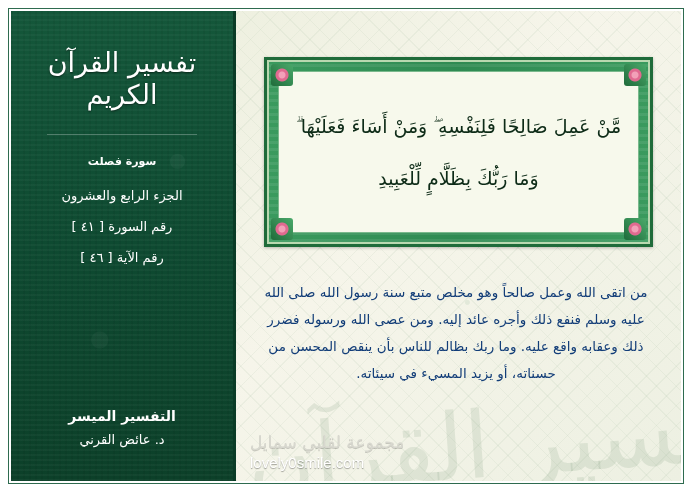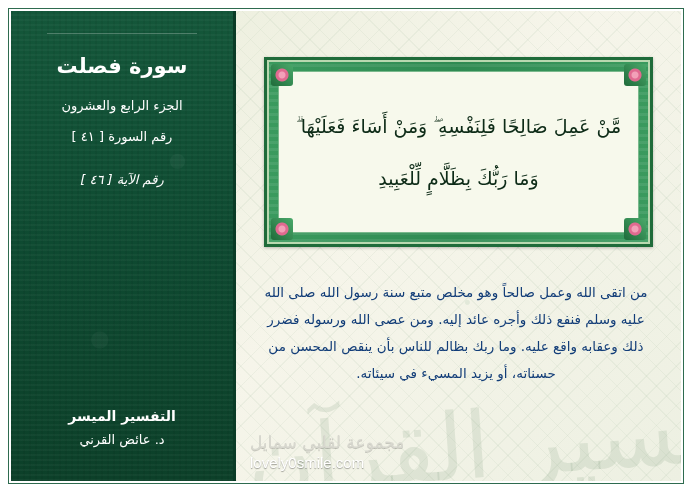--- a/index.html
+++ b/index.html
@@ -201,42 +201,42 @@
     position: relative;
     width: 150px;
     height: 1px;
     background: rgba(255,255,255,0.25);
     margin: 22px 0 0 0;
   }
   .surah-name {
     position: relative;
     margin-top: 20px;
     font-family: "DejaVu Sans", sans-serif;
-    font-size: 21px;
+    font-size: 11px;
     font-weight: bold;
     direction: rtl;
     text-align: right;
   }
   .juz {
     position: relative;
     margin-top: 20px;
     font-family: "DejaVu Sans", sans-serif;
     font-size: 13px;
     direction: rtl;
     text-align: center;
   }
   .meta {
     position: relative;
     margin-top: 16px;
     font-family: "DejaVu Sans", sans-serif;
     font-size: 13px;
     direction: rtl;
     text-align: center;
   }
-  .meta.second { margin-top: 28px; font-style: italic; }
+  .meta.second { margin-top: 16px; }
   .sidebar-footer {
     position: absolute;
     left: 0;
     right: 0;
     bottom: 34px;
     text-align: center;
     direction: rtl;
   }
   .footer-line1 {
     font-family: "DejaVu Sans", sans-serif;
@@ -279,20 +279,21 @@
       <div class="tafsir">من اتقى الله وعمل صالحاً وهو مخلص متبع سنة رسول الله صلى الله عليه وسلم فنفع ذلك وأجره عائد إليه. ومن عصى الله ورسوله فضرر ذلك وعقابه واقع عليه. وما ربك بظالم للناس بأن ينقص المحسن من حسناته، أو يزيد المسيء في سيئاته.</div>
 
       <div class="brand">
         <div class="brand-ar">مجموعة لقلبي سمايل</div>
         <div class="brand-en">lovely0smile.com</div>
       </div>
     </div>
 
     <div class="sidebar">
       <div class="sidebar-pattern"></div>
+      <div class="sidebar-title">تفسير القرآن الكريم</div>
       <div class="sidebar-sep"></div>
       <div class="surah-name">سورة فصلت</div>
       <div class="juz">الجزء الرابع والعشرون</div>
       <div class="meta">رقم السورة [ ٤١ ]</div>
       <div class="meta second">رقم الآية [ ٤٦ ]</div>
 
       <div class="sidebar-footer">
         <div class="footer-line1">التفسير الميسر</div>
         <div class="footer-line2">د. عائض القرني</div>
       </div>

